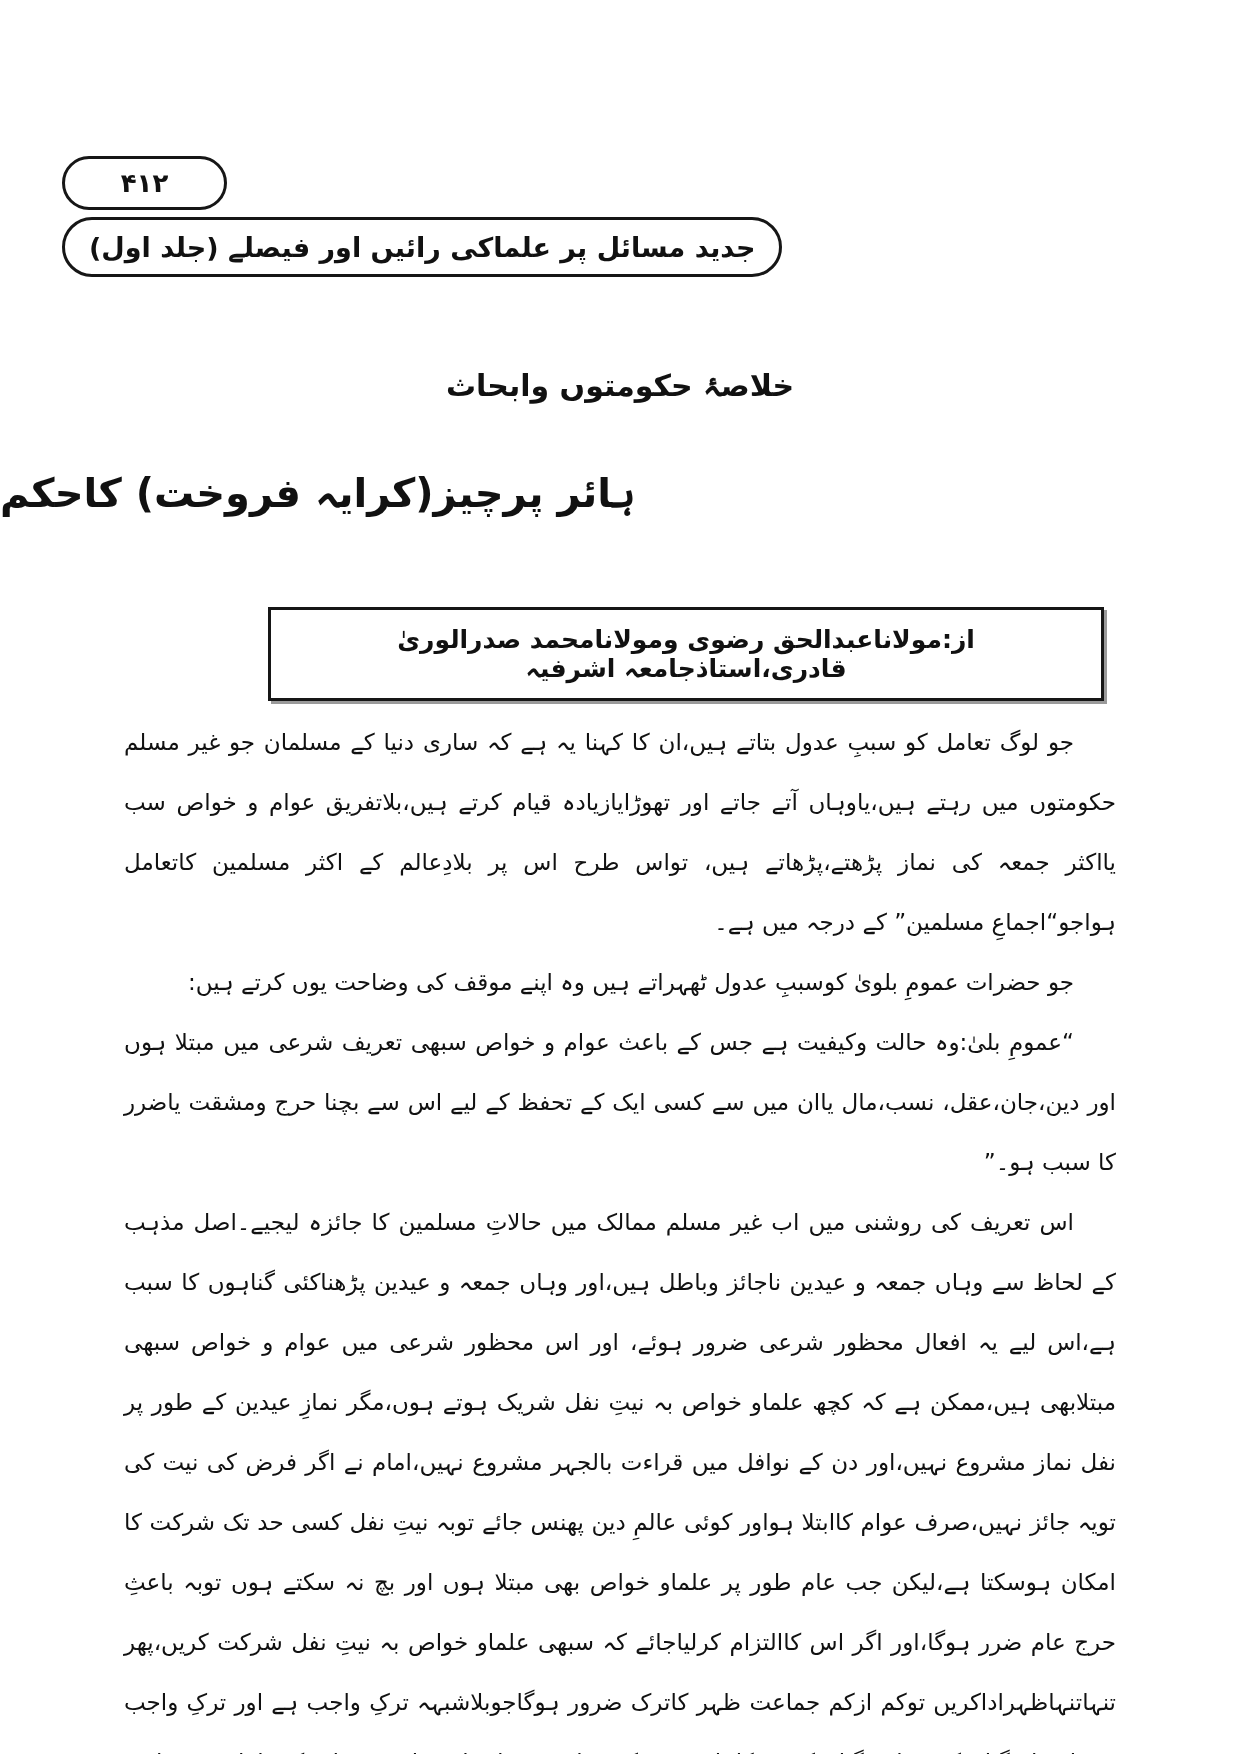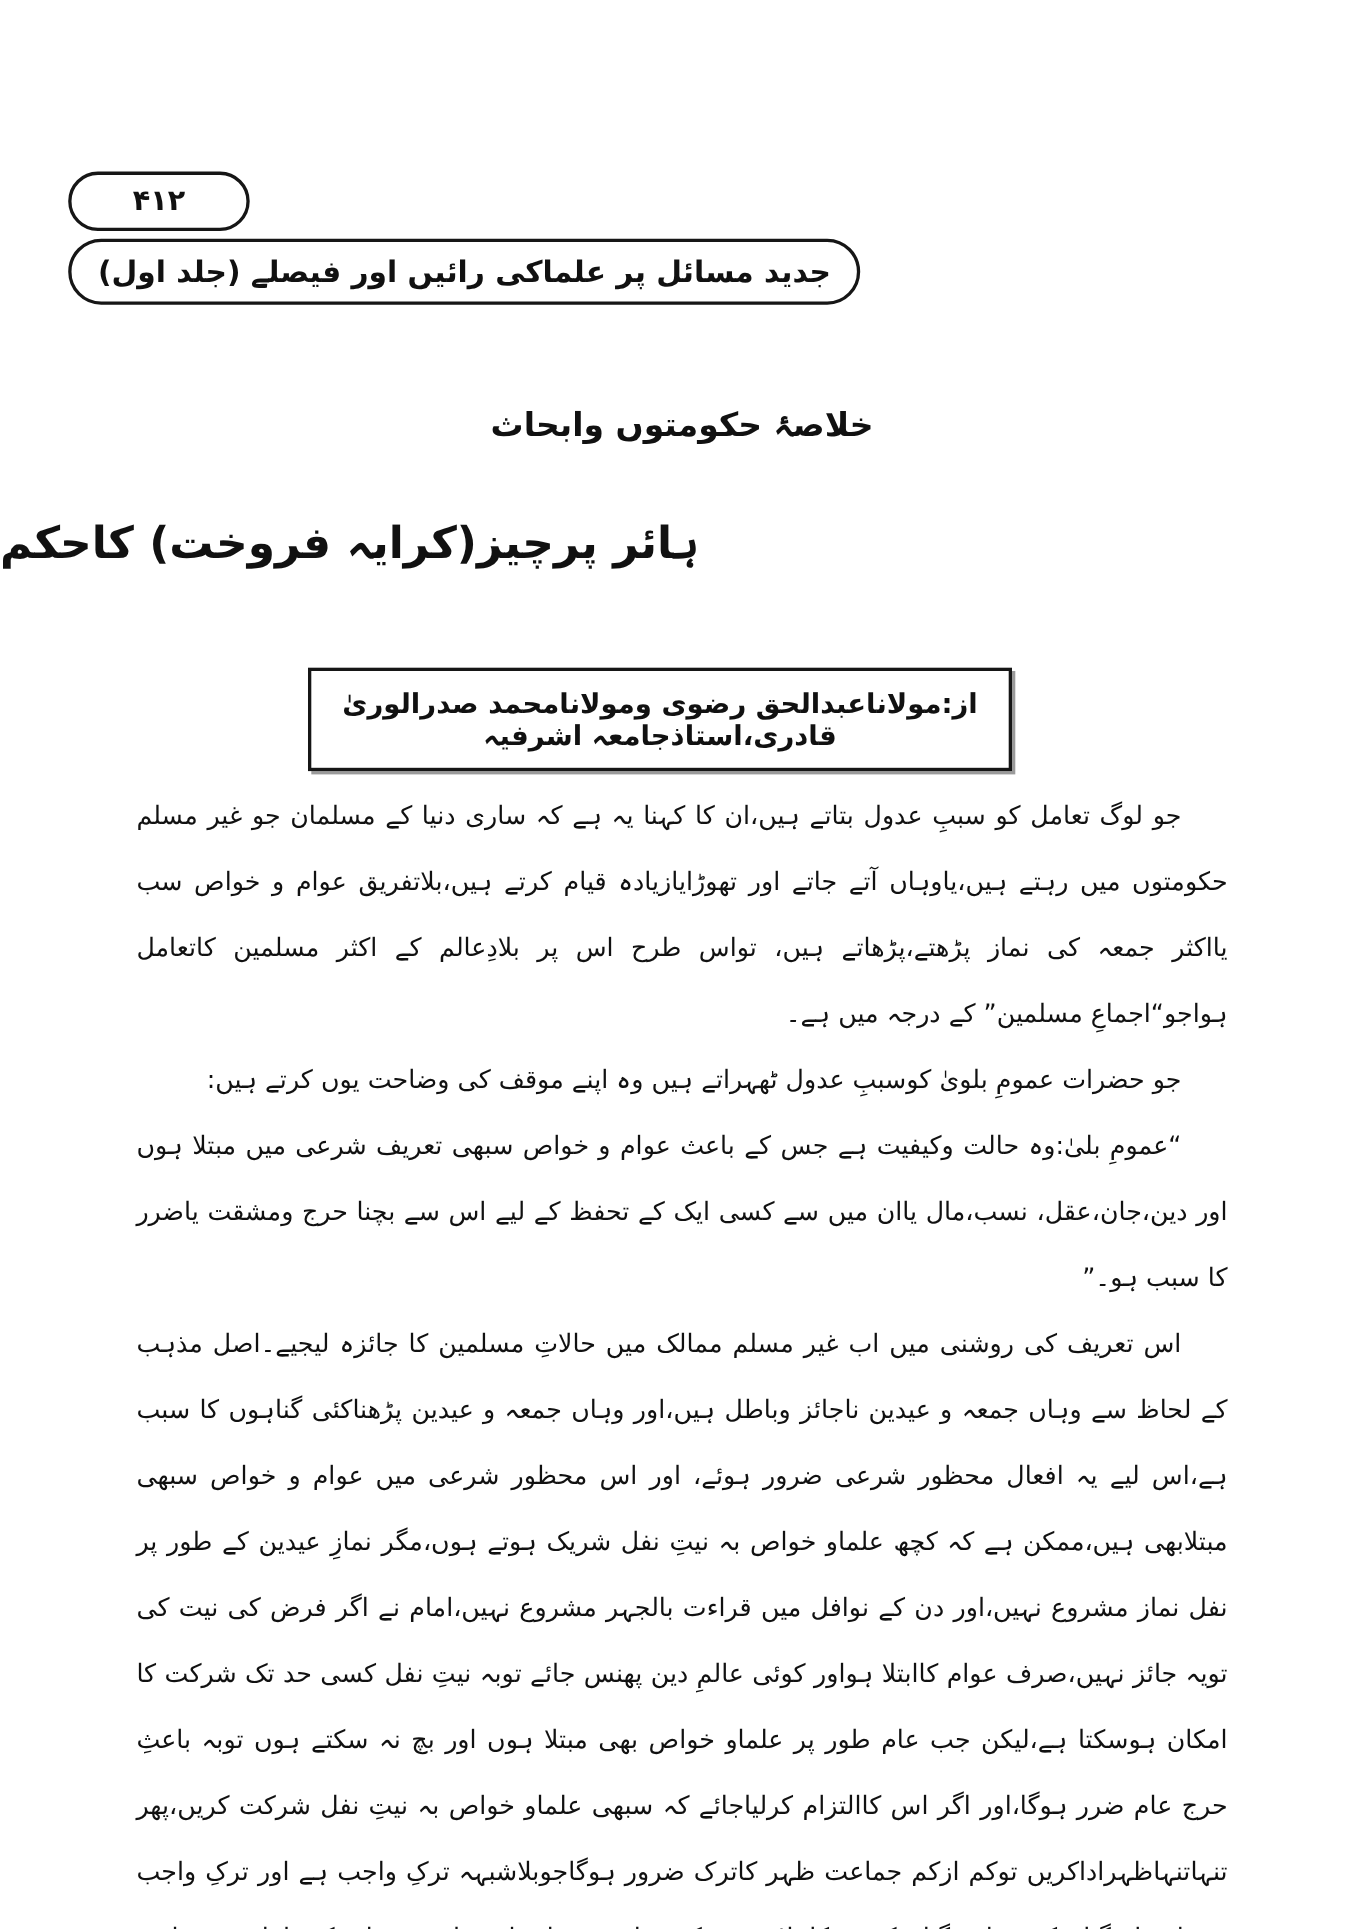--- a/index.html
+++ b/index.html
@@ -85,22 +85,22 @@
     font-size: 40px;
     font-weight: bold;
     letter-spacing: 1px;
     margin-top: 40px;
   }
 
   
   .byline-box {
     position: absolute;
     top: 607px;
-    left: 280px;
-    width: 640px;
+    left: 268px;
+    width: 836px;
     height: 94px;
     border: 3px solid #161616;
     box-shadow: 3px 3px 0 #9a9a9a;
     display: flex;
     align-items: center;
     justify-content: center;
     padding: 0 18px;
     text-align: center;
     font-size: 25px;
     font-weight: bold;

